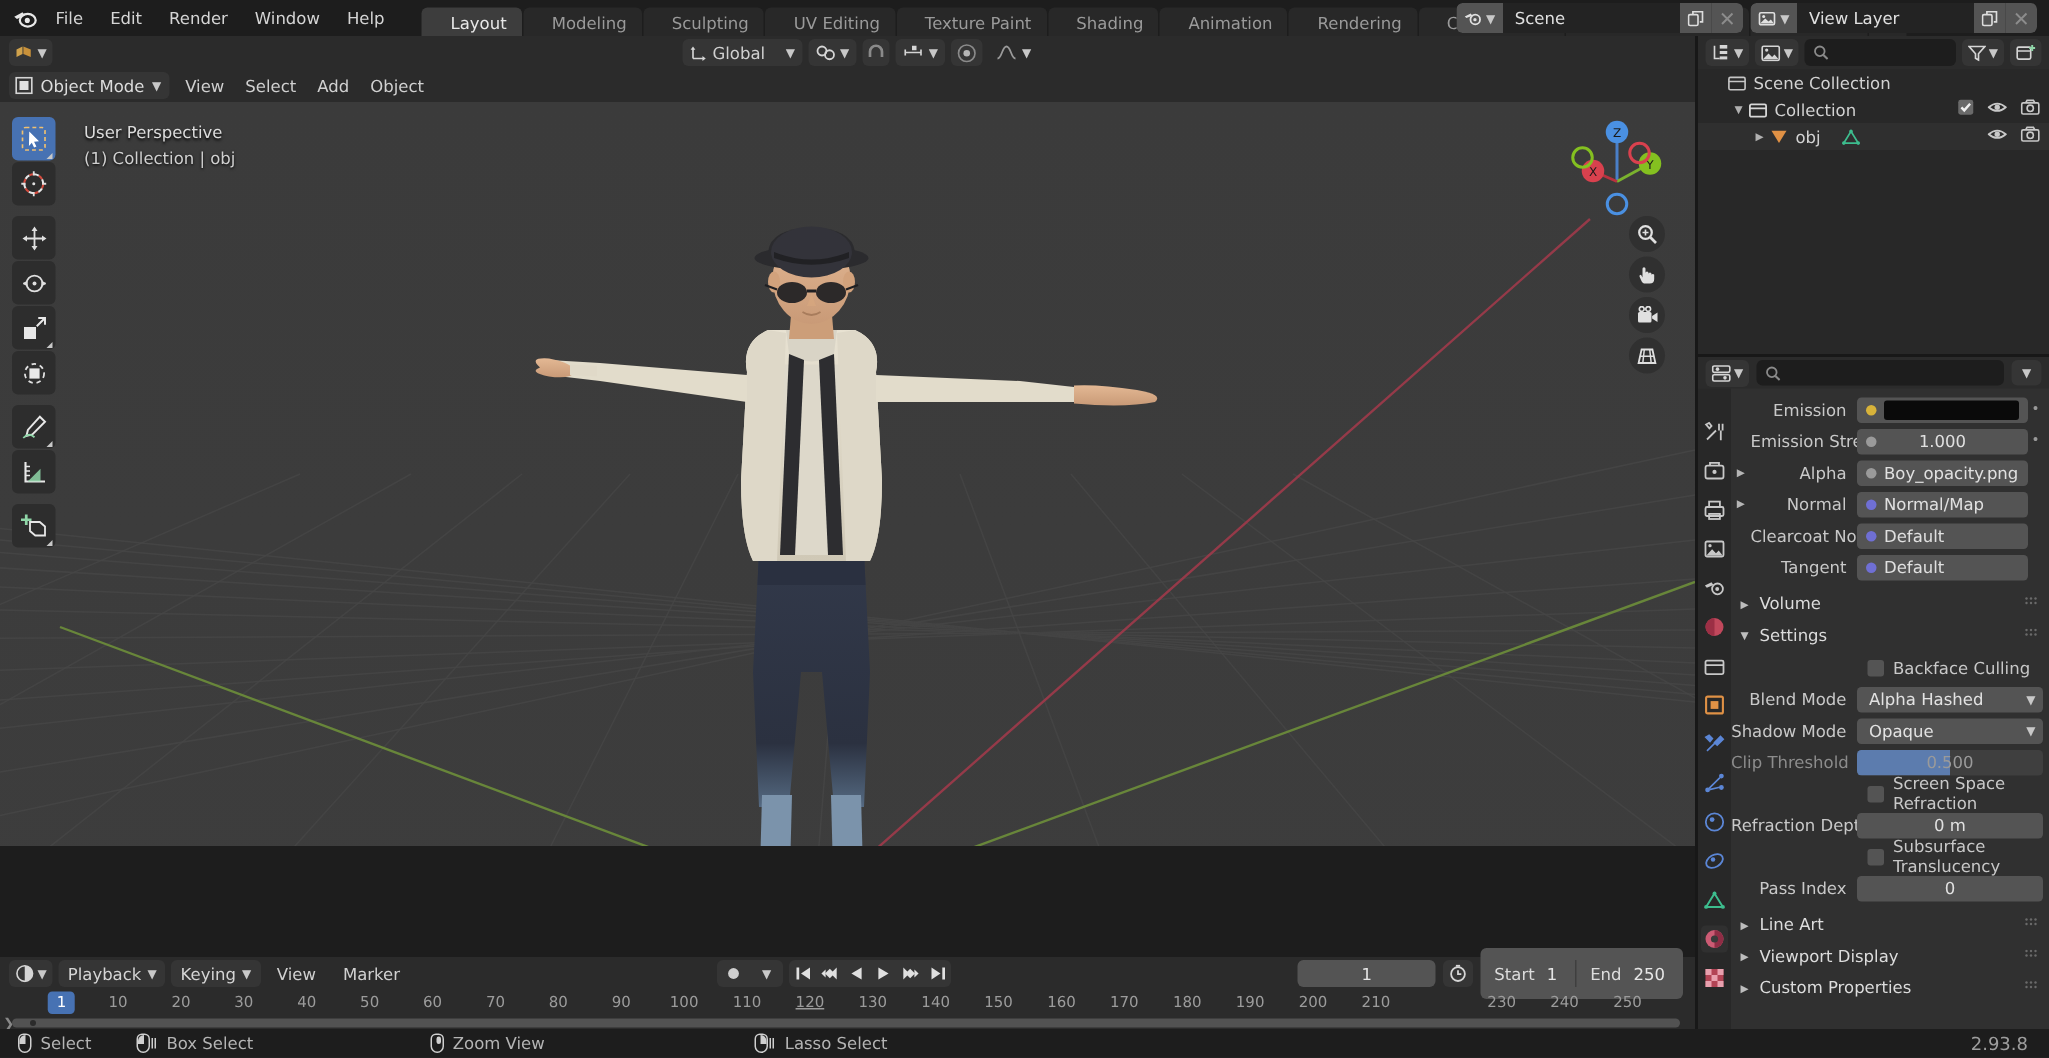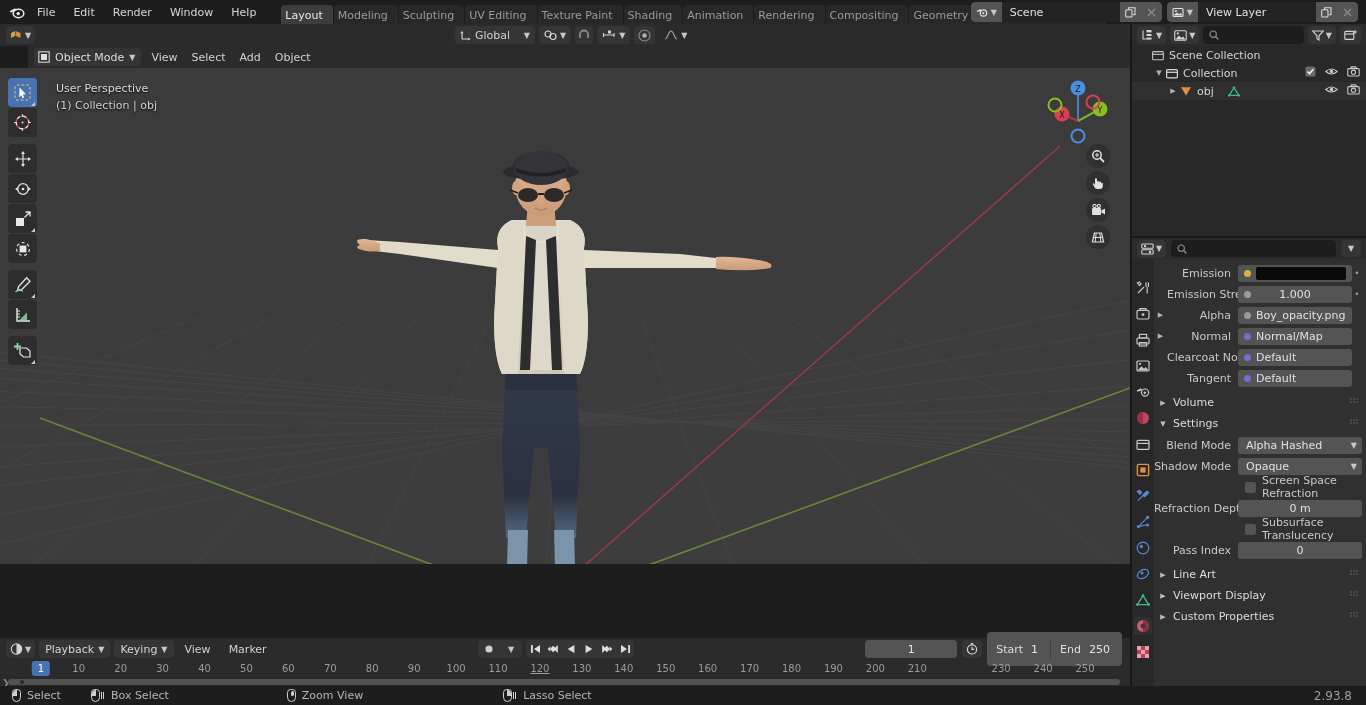--- a/index.html
+++ b/index.html
@@ -19,21 +19,21 @@
     position: absolute; left:0; top:0; width:1366px; height:24px;
     background:#1d1d1d; display:flex; align-items:center; padding-left:6px;
   }
   .blender-logo { width:22px; height:20px; display:flex; align-items:center; justify-content:center; }
   .menu-item {
     padding:3px 9px; color:#d5d5d5; font-size:11px; border-radius:3px; cursor:default;
     white-space:nowrap;
   }
   .wstabs { display:flex; align-items:center; margin-left:16px; gap:1px; }
   .wstab {
-    padding:4px 10px 5px 4px; font-size:11px; color:#9a9a9a;
+    padding:4px 10px 5px 19px; font-size:11px; color:#9a9a9a;
     background:#282828; border-radius:4px 4px 0 0; white-space:nowrap;
     position:relative; top:3px; height:21px; line-height:13px;
   }
   .wstab.active { background:#3d3d3d; color:#e8e8e8; }
   .wstab.plus { padding:4px 8px 5px 8px; background:#282828; color:#999; }
 
   .scene-block { position:absolute; right:8px; top:2px; display:flex; align-items:center; gap:5px; }
   .ctrl-group { display:flex; align-items:center; background:#282828; border-radius:4px; height:20px; overflow:hidden; }
   .ctrl-icon-btn {
     display:flex; align-items:center; gap:3px; background:#545454; height:20px;
@@ -52,21 +52,21 @@
     position:absolute; left:0; top:24px; width:1130px; height:22px;
     background:#2b2b2b; display:flex; align-items:center; padding-left:6px; gap:4px;
   }
   .hdr-btn {
     display:flex; align-items:center; gap:3px; background:#353535; border-radius:4px;
     height:18px; padding:0 5px; color:#d0d0d0; font-size:11px;
   }
 
   .vp-header2 {
     position:absolute; left:0; top:46px; width:1130px; height:22px;
-    background:#2b2b2b; display:flex; align-items:center; padding-left:6px; gap:3px;margin-left:28px;
+    background:#2b2b2b; display:flex; align-items:center; padding-left:6px; gap:3px;
   }
   .mode-box {
     display:flex; align-items:center; gap:5px; background:#353535; border-radius:4px;
     height:18px; padding:0 6px 0 4px; font-size:11px; color:#dcdcdc; min-width:104px;
   }
   .mini-menu { padding:2px 7px; font-size:11px; color:#d0d0d0; border-radius:3px; }
 
   .opt-right { position:absolute; right:6px; top:26px; display:flex; align-items:center; }
   .opt-btn {
     display:flex; align-items:center; gap:4px; background:#353535; border-radius:4px;
@@ -992,33 +992,44 @@
               <circle cx="1" cy="1" r="0.8"></circle>
               <circle cx="4" cy="1" r="0.8"></circle>
               <circle cx="7" cy="1" r="0.8"></circle>
               <circle cx="1" cy="4" r="0.8"></circle>
               <circle cx="4" cy="4" r="0.8"></circle>
               <circle cx="7" cy="4" r="0.8"></circle>
             </g>
           </svg>
       </div>
 
+      <div class="pcheckrow">
+        <span class="pcheck"></span>
+        <span class="pchecklabel">Backface Culling</span>
+      </div>
 
       <div class="prow">
         <span class="plabel">Blend Mode</span>
         <span class="pselect">
           <span>Alpha Hashed</span>
           <span class="chev">▼</span>
         </span>
       </div>
       <div class="prow">
         <span class="plabel">Shadow Mode</span>
         <span class="pselect">
           <span>Opaque</span>
           <span class="chev">▼</span>
+        </span>
+      </div>
+      <div class="prow">
+        <span class="plabel dim">Clip Threshold</span>
+        <span class="pslider">
+          <i class="fill" id="clipfill" style="width: 50%;"></i>
+          <span style="color:#9a9a9a">0.500</span>
         </span>
       </div>
 
       <div class="pcheckrow">
         <span class="pcheck"></span>
         <span class="pchecklabel">Screen Space Refraction</span>
       </div>
       <div class="prow">
         <span class="plabel">Refraction Depth</span>
         <span class="pfield center">

